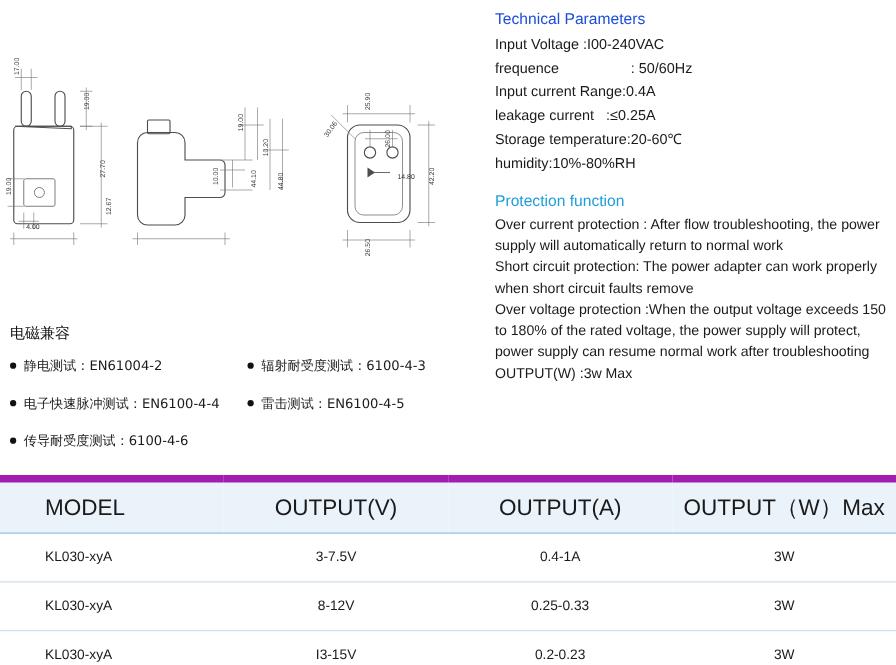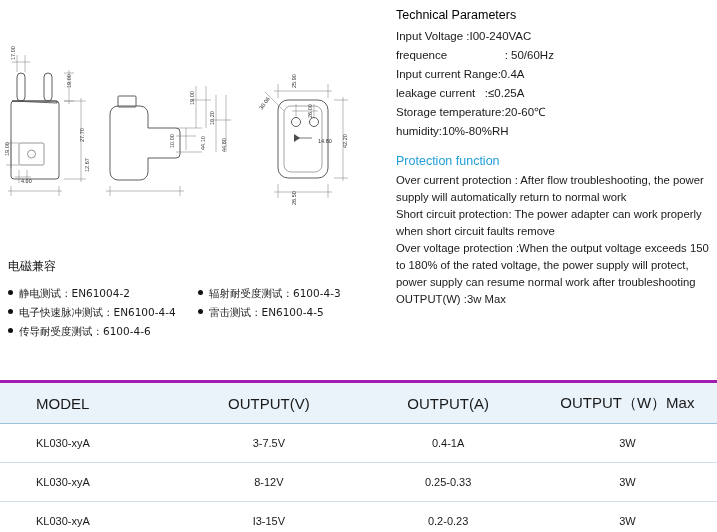--- a/index.html
+++ b/index.html
@@ -35,21 +35,21 @@
   }
   .emc-title {
     font-size: 12px;
     color: #111;
     margin-bottom: 12px;
     font-family: "DejaVu Sans", sans-serif;
   }
   .emc-grid {
     display: grid;
     grid-template-columns: 190px 190px;
-    row-gap: 6px;
+    row-gap: 17px;
     font-size: 10.5px;
     font-family: "DejaVu Sans", sans-serif;
     color: #1a1a1a;
   }
   .emc-item {
     position: relative;
     padding-left: 11px;
     line-height: 1.25;
   }
   .emc-item .bullet {
@@ -64,21 +64,21 @@
   }
 
   
   .right-col {
     position: absolute;
     left: 396px;
     top: 8px;
     width: 315px;
   }
   .sec-title {
-    color: #000000;
+    color: #1d4ed8;
     font-size: 12.5px;
     margin-bottom: 5px;
     font-family: "Liberation Sans", sans-serif;
   }
   .param-line {
     font-size: 11.5px;
     line-height: 19px;
     white-space: pre;
     color: #1a1a1a;
   }
@@ -111,23 +111,23 @@
   table.spec th, table.spec td {
     border-top: 1px solid #bcd3e4;
     border-bottom: 1px solid #bcd3e4;
     border-left: none;
     border-right: none;
   }
   table.spec th {
     background: #eaf3fa;
     height: 38px;
     font-weight: normal;
-    font-size: 15px;
-    color: #1a1a1a;
-    border-top: 3px solid #a21caf;
+    font-size: 18px;
+    color: #1a1a1a;
+    border-top: 6px solid #a21caf;
     border-bottom: 1px solid #9fc2dc;
   }
   table.spec td {
     height: 36px;
     font-size: 11px;
     text-align: center;
     color: #1a1a1a;
     border-top: none;
     border-bottom: 1px solid #cfe0ec;
   }

